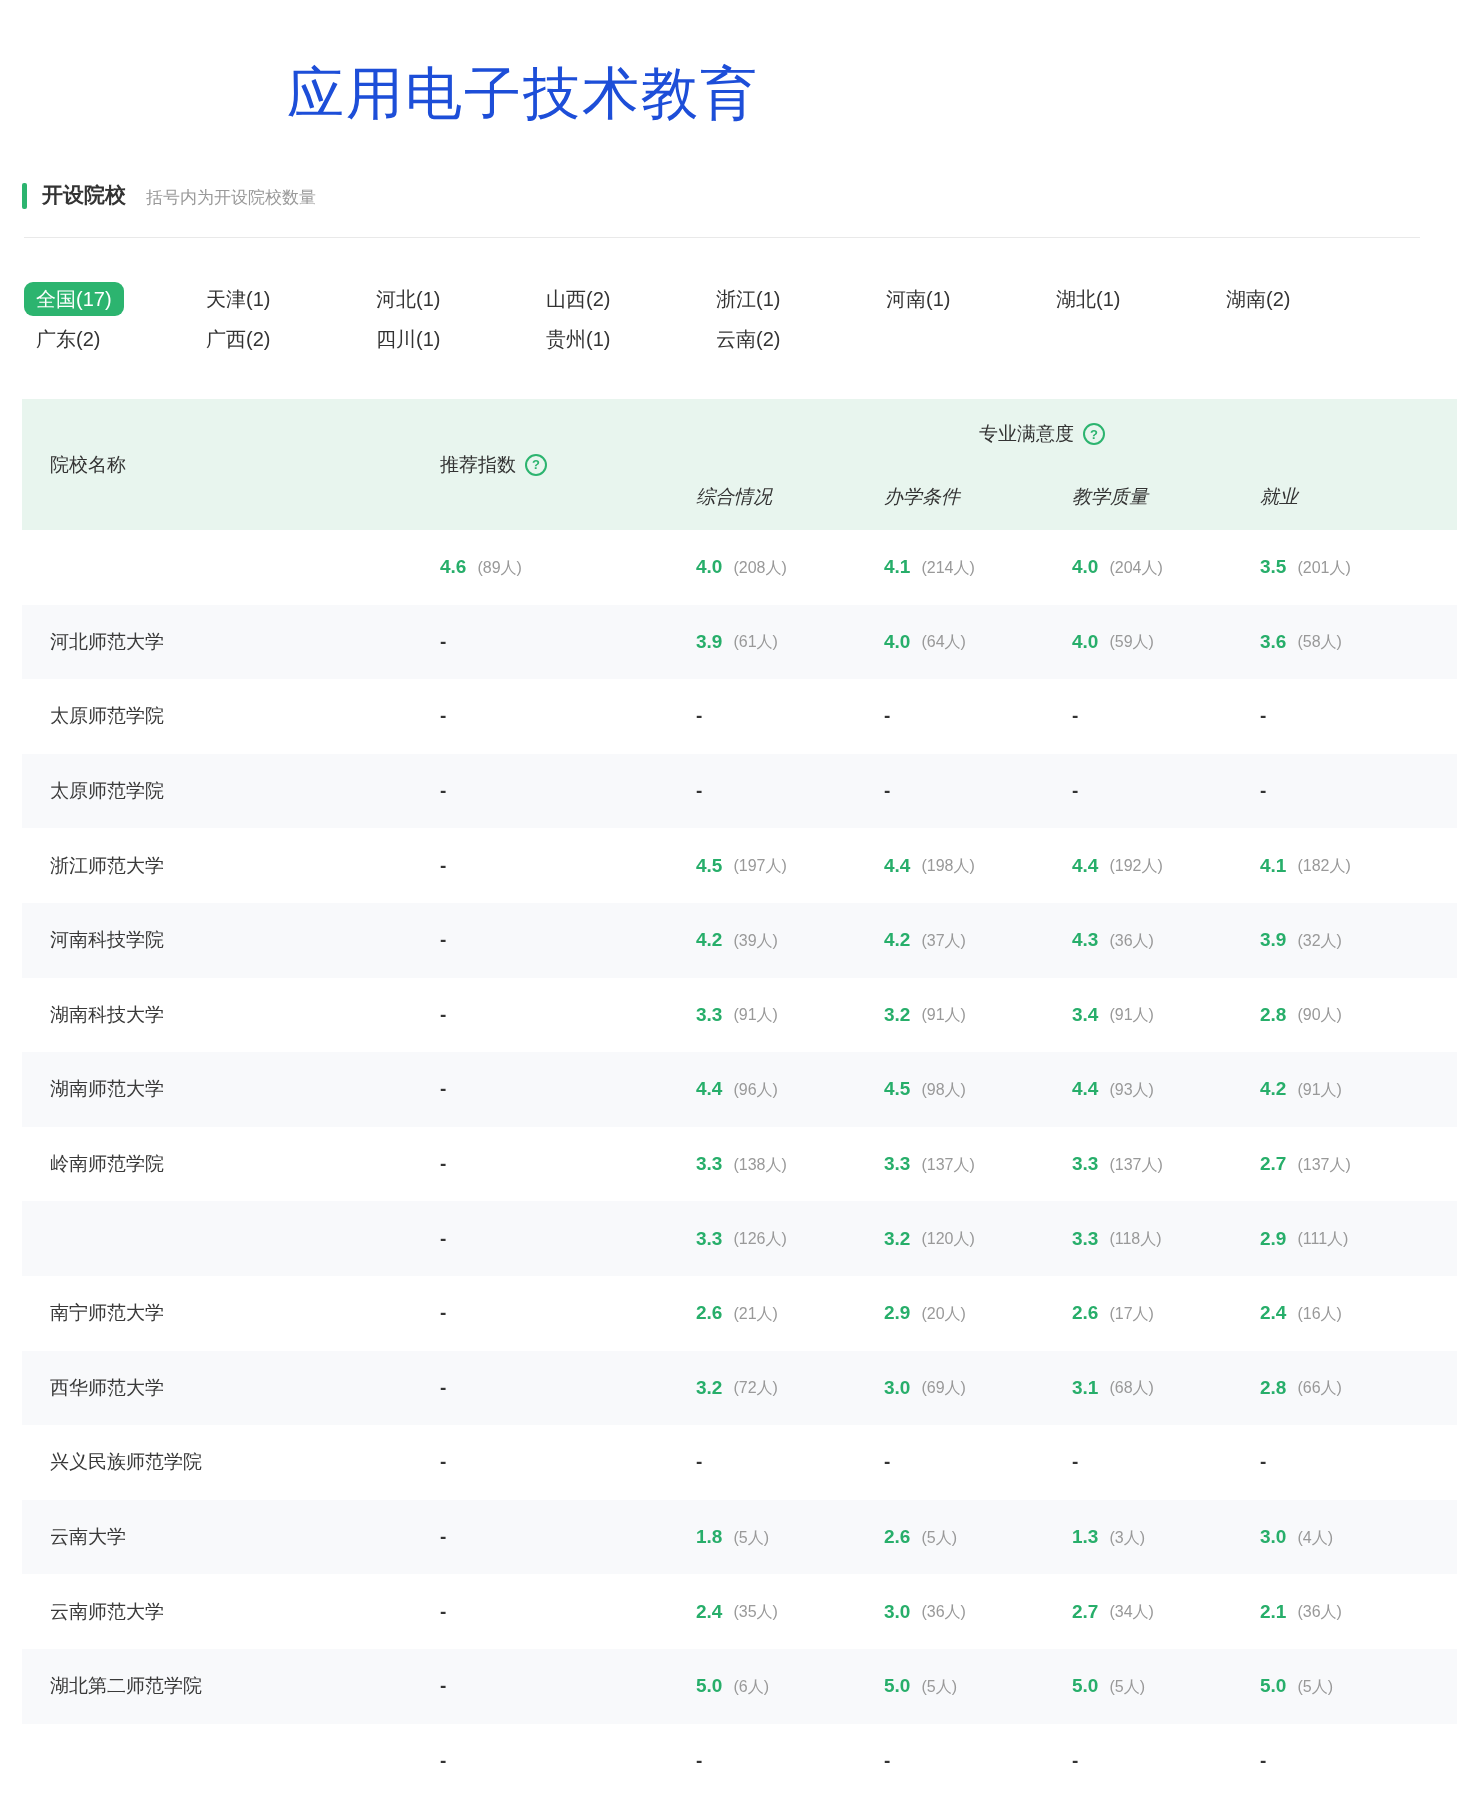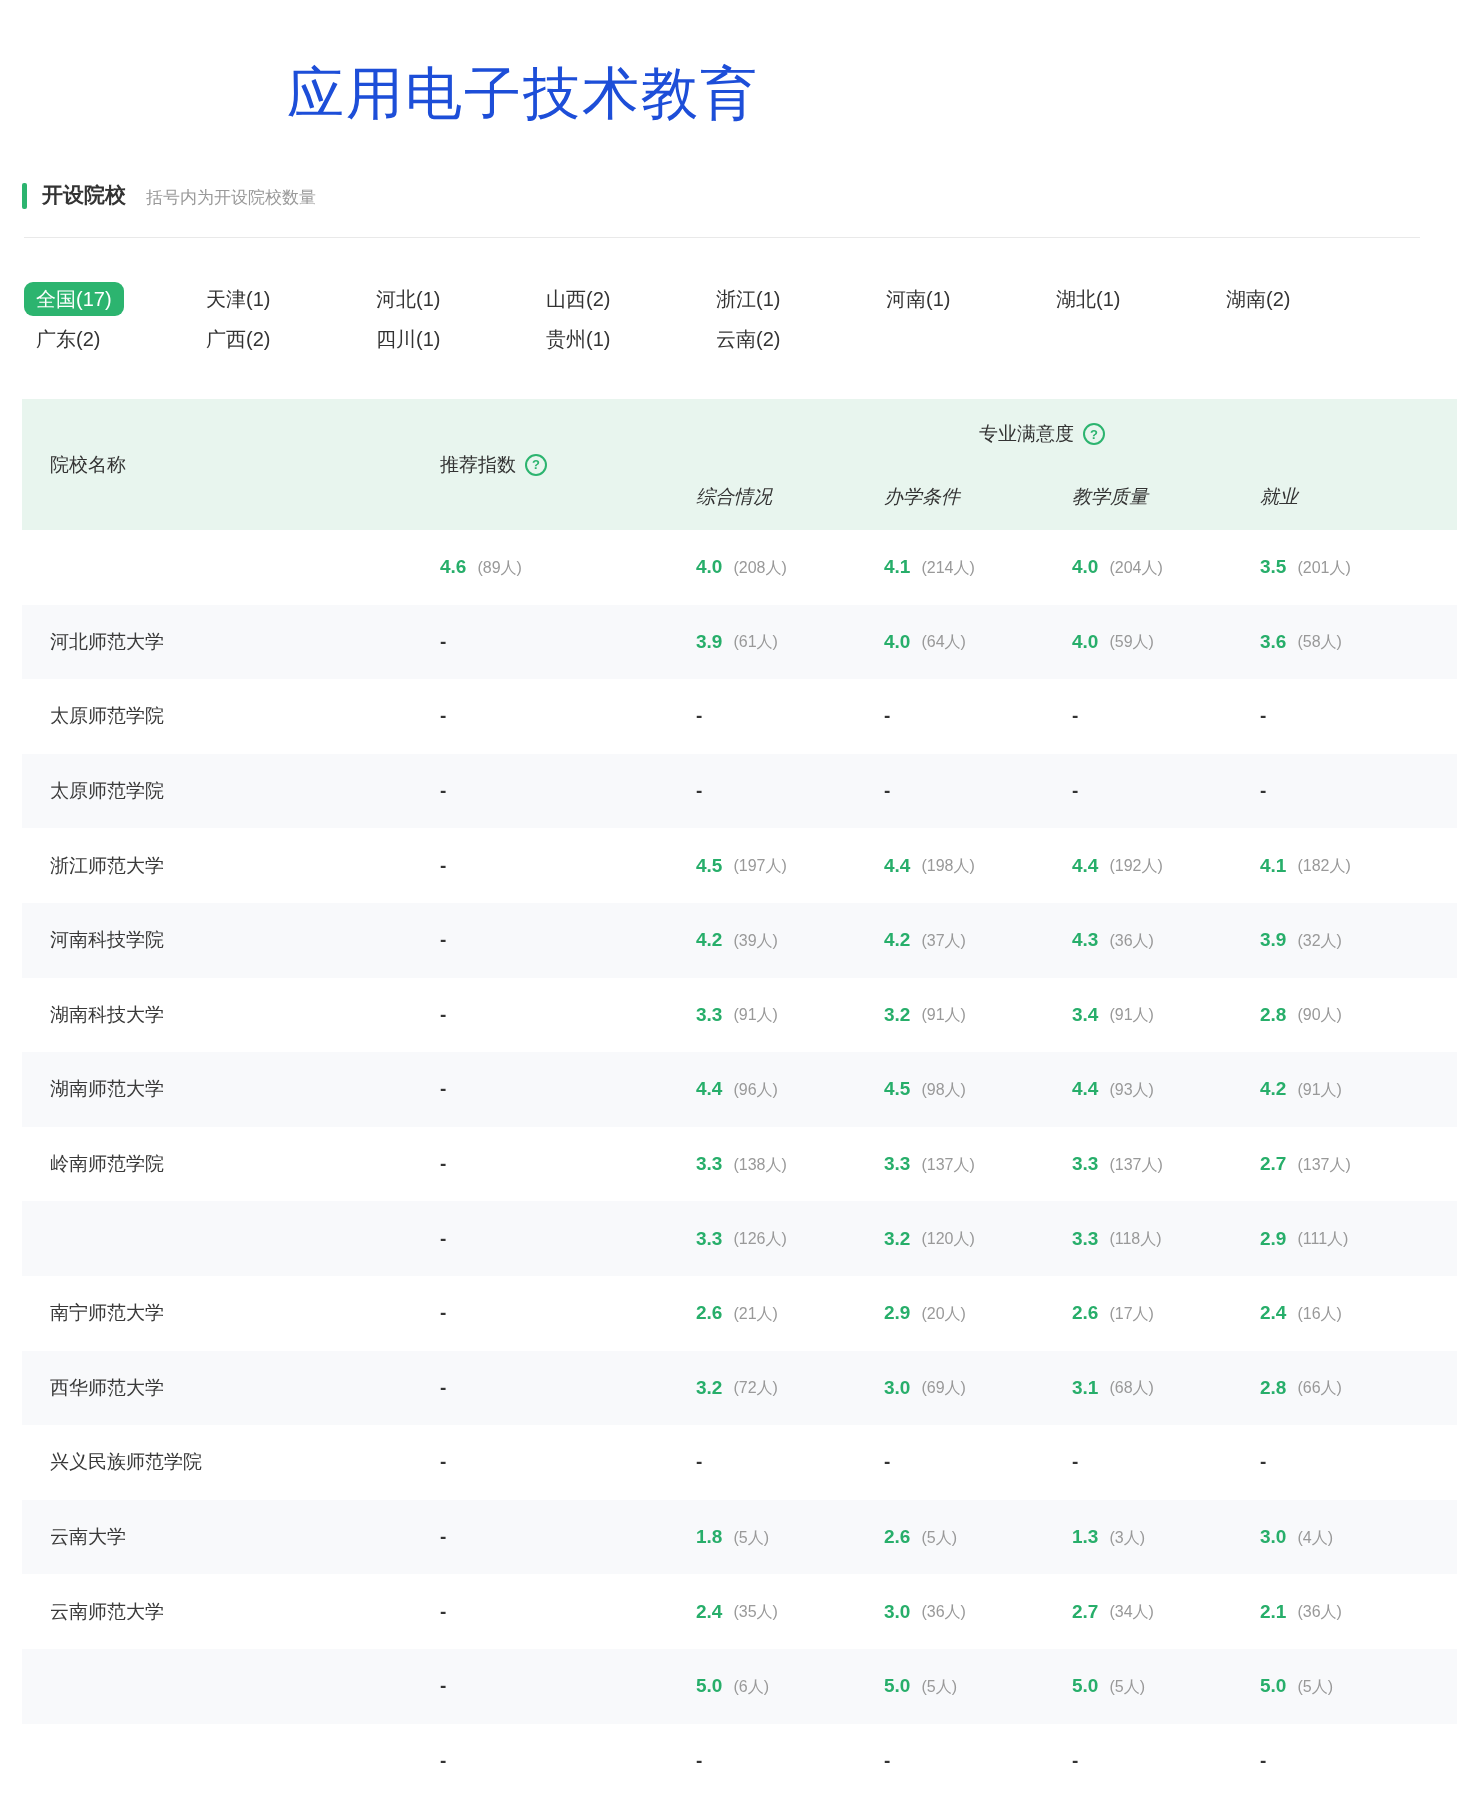--- a/index.html
+++ b/index.html
@@ -414,20 +414,21 @@
         <div class="cell c-m2">
           <span class="score">2.7</span>
           <span class="count">(34人)</span>
         </div>
         <div class="cell c-m3">
           <span class="score">2.1</span>
           <span class="count">(36人)</span>
         </div>
       </div>
       <div class="t-row alt">
+        <div class="cell c-school">湖北第二师范学院</div>
         <div class="cell c-rec">
           <span class="dash">-</span>
         </div>
         <div class="cell c-m0">
           <span class="score">5.0</span>
           <span class="count">(6人)</span>
         </div>
         <div class="cell c-m1">
           <span class="score">5.0</span>
           <span class="count">(5人)</span>

